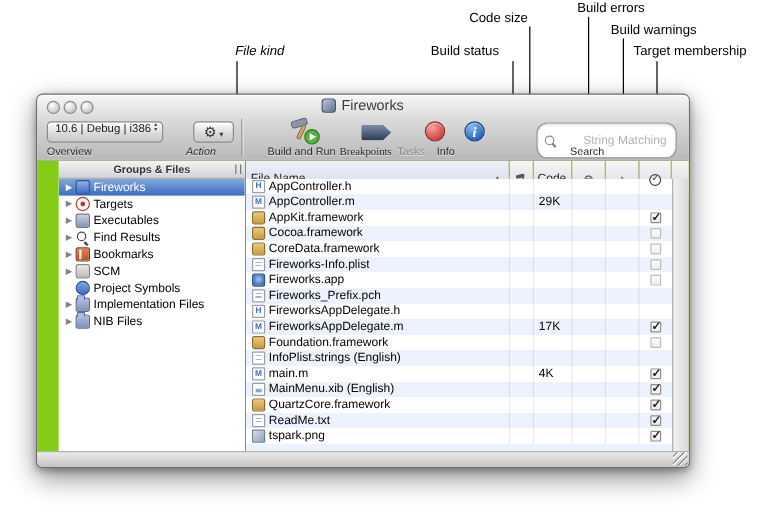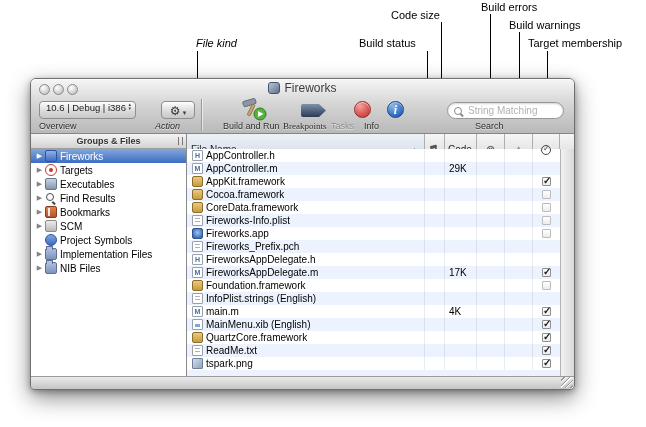--- a/index.html
+++ b/index.html
@@ -61,32 +61,32 @@
   .bp-icon{position:absolute;left:270px;top:25px;width:25px;height:13px;border-radius:2px;
       background:linear-gradient(#7d90ab,#2c3a52);clip-path:polygon(0 0,72% 0,100% 50%,72% 100%,0 100%);}
   .tasks-icon{position:absolute;left:323px;top:22px;width:17px;height:17px;border-radius:50%;
       background:radial-gradient(circle at 35% 28%,#f3a19d,#d9534f 60%,#a93630);box-shadow:inset 0 1px 1px rgba(255,255,255,.6);
       border:1px solid #8e2f2a;}
   .info-icon{position:absolute;left:356px;top:22px;width:17px;height:17px;border-radius:50%;
       background:radial-gradient(circle at 35% 28%,#8cb9ec,#2f6fc2 65%,#1c4b98);box-shadow:inset 0 1px 1px rgba(255,255,255,.6);
       border:1px solid #1a4286;display:flex;align-items:center;justify-content:center;}
   .info-icon::after{content:"i";font-family:"Liberation Serif",serif;font-style:italic;font-weight:bold;
       color:#fff;font-size:12px;line-height:12px;}
-  .search-field{position:absolute;left:416px;top:23px;width:117px;height:17px;border:1px solid #979797;border-radius:9px;
-      background:#fff;display:flex;align-items:center;box-shadow:inset 0 1px 2px rgba(0,0,0,.18);}
+  .search-field{position:absolute;left:416px;top:23px;width:117px;height:30px;border:1px solid #979797;border-radius:9px;
+      background:#fff;display:flex;align-items:center;box-shadow:inset 0 1px 2px rgba(0,0,0,.18);gap:18px;}
   .mag{position:relative;width:10px;height:10px;margin:0 2px 0 6px;flex:none;}
   .mag::before{content:"";position:absolute;left:0;top:1px;width:6px;height:6px;border:1.5px solid #8a8a8a;border-radius:50%;}
   .mag::after{content:"";position:absolute;left:6.5px;top:7px;width:4px;height:1.5px;background:#8a8a8a;
       transform:rotate(45deg);transform-origin:0 0;}
   .search-input{border:none;outline:none;background:transparent;flex:1;font-size:10px;color:#333;min-width:0;
       font-family:"Liberation Sans",sans-serif;}
   .search-input::placeholder{color:#b2b2b2;}
 
   
-  .win-content{position:absolute;top:55px;left:0;right:0;bottom:13px;display:flex;background:#84cc16;overflow:hidden;}
+  .win-content{position:absolute;top:55px;left:0;right:0;bottom:13px;display:flex;background:#84cc16;overflow:hidden;padding-left:18px;}
   .sidebar{width:156px;flex:none;border-right:1px solid #8a8a8a;display:flex;flex-direction:column;background:#fff;}
   .sidebar-header{position:relative;height:15px;flex:none;background:linear-gradient(#f4f4f4,#d2d2d2);
       border-bottom:1px solid #9e9e9e;font-size:9px;font-weight:bold;color:#333;text-align:center;line-height:14px;
       text-shadow:0 1px 0 rgba(255,255,255,.6);}
   .sb-handle{position:absolute;right:3px;top:3px;width:5px;height:8px;border-left:1px solid #777;border-right:1px solid #777;}
   .sidebar-list{flex:1;overflow:hidden;background:#fff;}
   .sb-row{display:flex;align-items:center;height:14px;padding-left:3px;font-size:10px;color:#000;white-space:nowrap;}
   .sb-row.selected{background:linear-gradient(#82a7dc,#3d6dc2);color:#fff;}
   .sb-row.selected .disclosure{color:#fff;}
   .disclosure{width:11px;flex:none;font-size:7px;color:#848484;text-align:center;}

